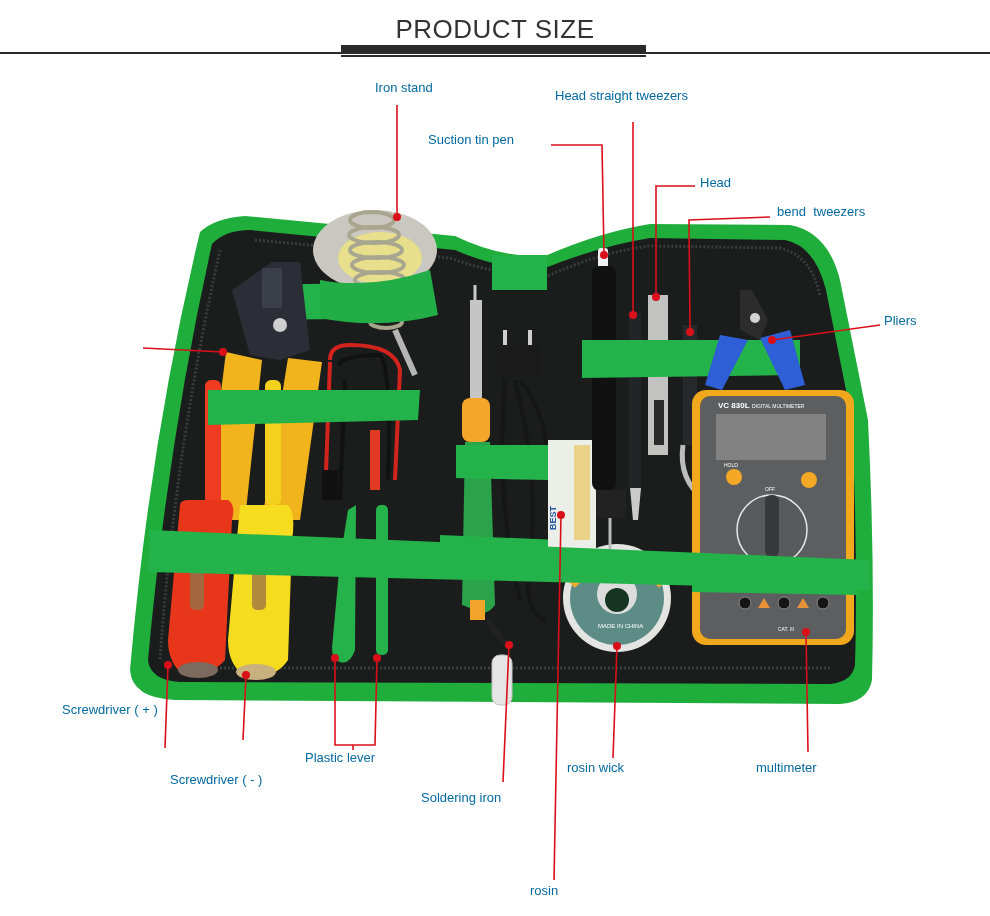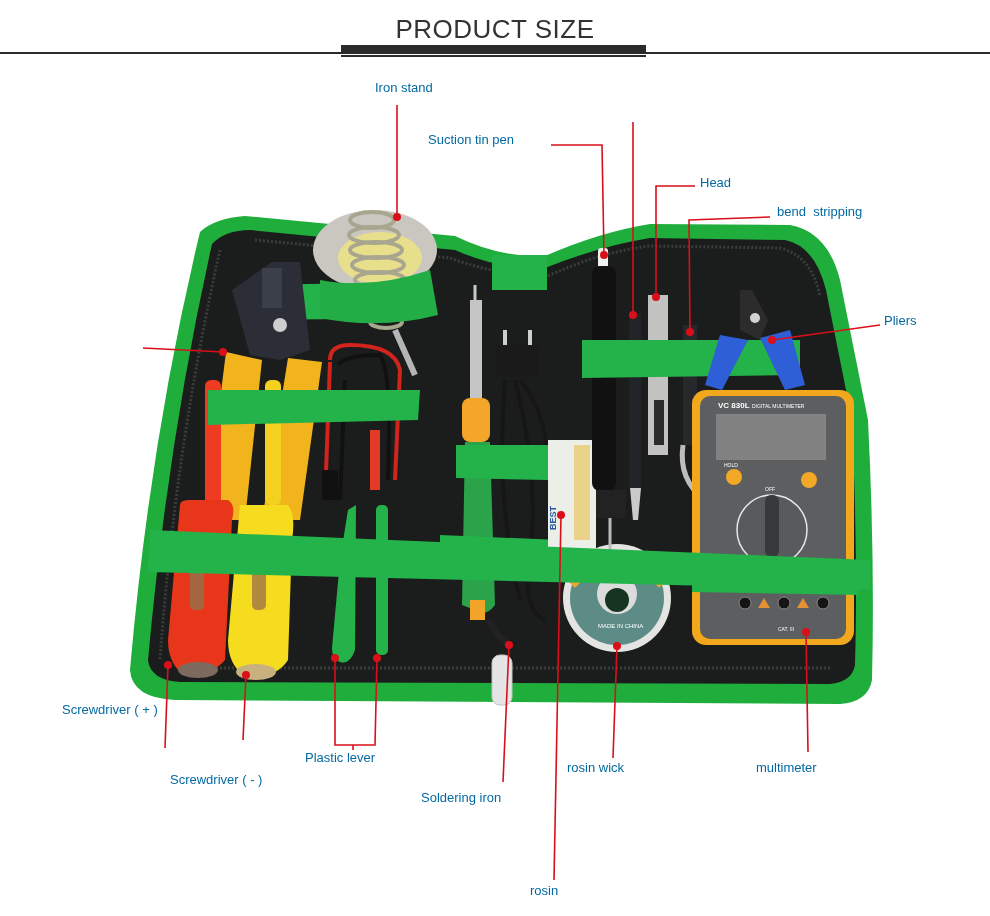--- a/index.html
+++ b/index.html
@@ -219,23 +219,24 @@
       <circle cx="335" cy="658" r="4"></circle>
       <circle cx="377" cy="658" r="4"></circle>
       <circle cx="509" cy="645" r="4"></circle>
       <circle cx="561" cy="515" r="4"></circle>
       <circle cx="617" cy="646" r="4"></circle>
       <circle cx="806" cy="632" r="4"></circle>
     </g>
   </svg>
 
   <div class="label" style="left:375px; top:80px;">Iron stand</div>
+  <div class="label" style="left:555px; top:88px;">Head straight tweezers</div>
   <div class="label" style="left:428px; top:132px;">Suction tin pen</div>
   <div class="label" style="left:700px; top:175px;">Head</div>
-  <div class="label" style="left:777px; top:204px; white-space:pre;">bend  stripping</div>
+  <div class="label" style="left:777px; top:204px; white-space:pre;">bend  tweezers</div>
   <div class="label" style="left:884px; top:313px;">Pliers</div>
   <div class="label" style="left:62px; top:702px;">Screwdriver ( + )</div>
   <div class="label" style="left:170px; top:772px;">Screwdriver ( - )</div>
   <div class="label" style="left:305px; top:750px;">Plastic lever</div>
   <div class="label" style="left:421px; top:790px;">Soldering iron</div>
   <div class="label" style="left:530px; top:883px;text-align:center;">rosin</div>
   <div class="label" style="left:567px; top:760px;">rosin wick</div>
   <div class="label" style="left:756px; top:760px;">multimeter</div>
 </div>
 

